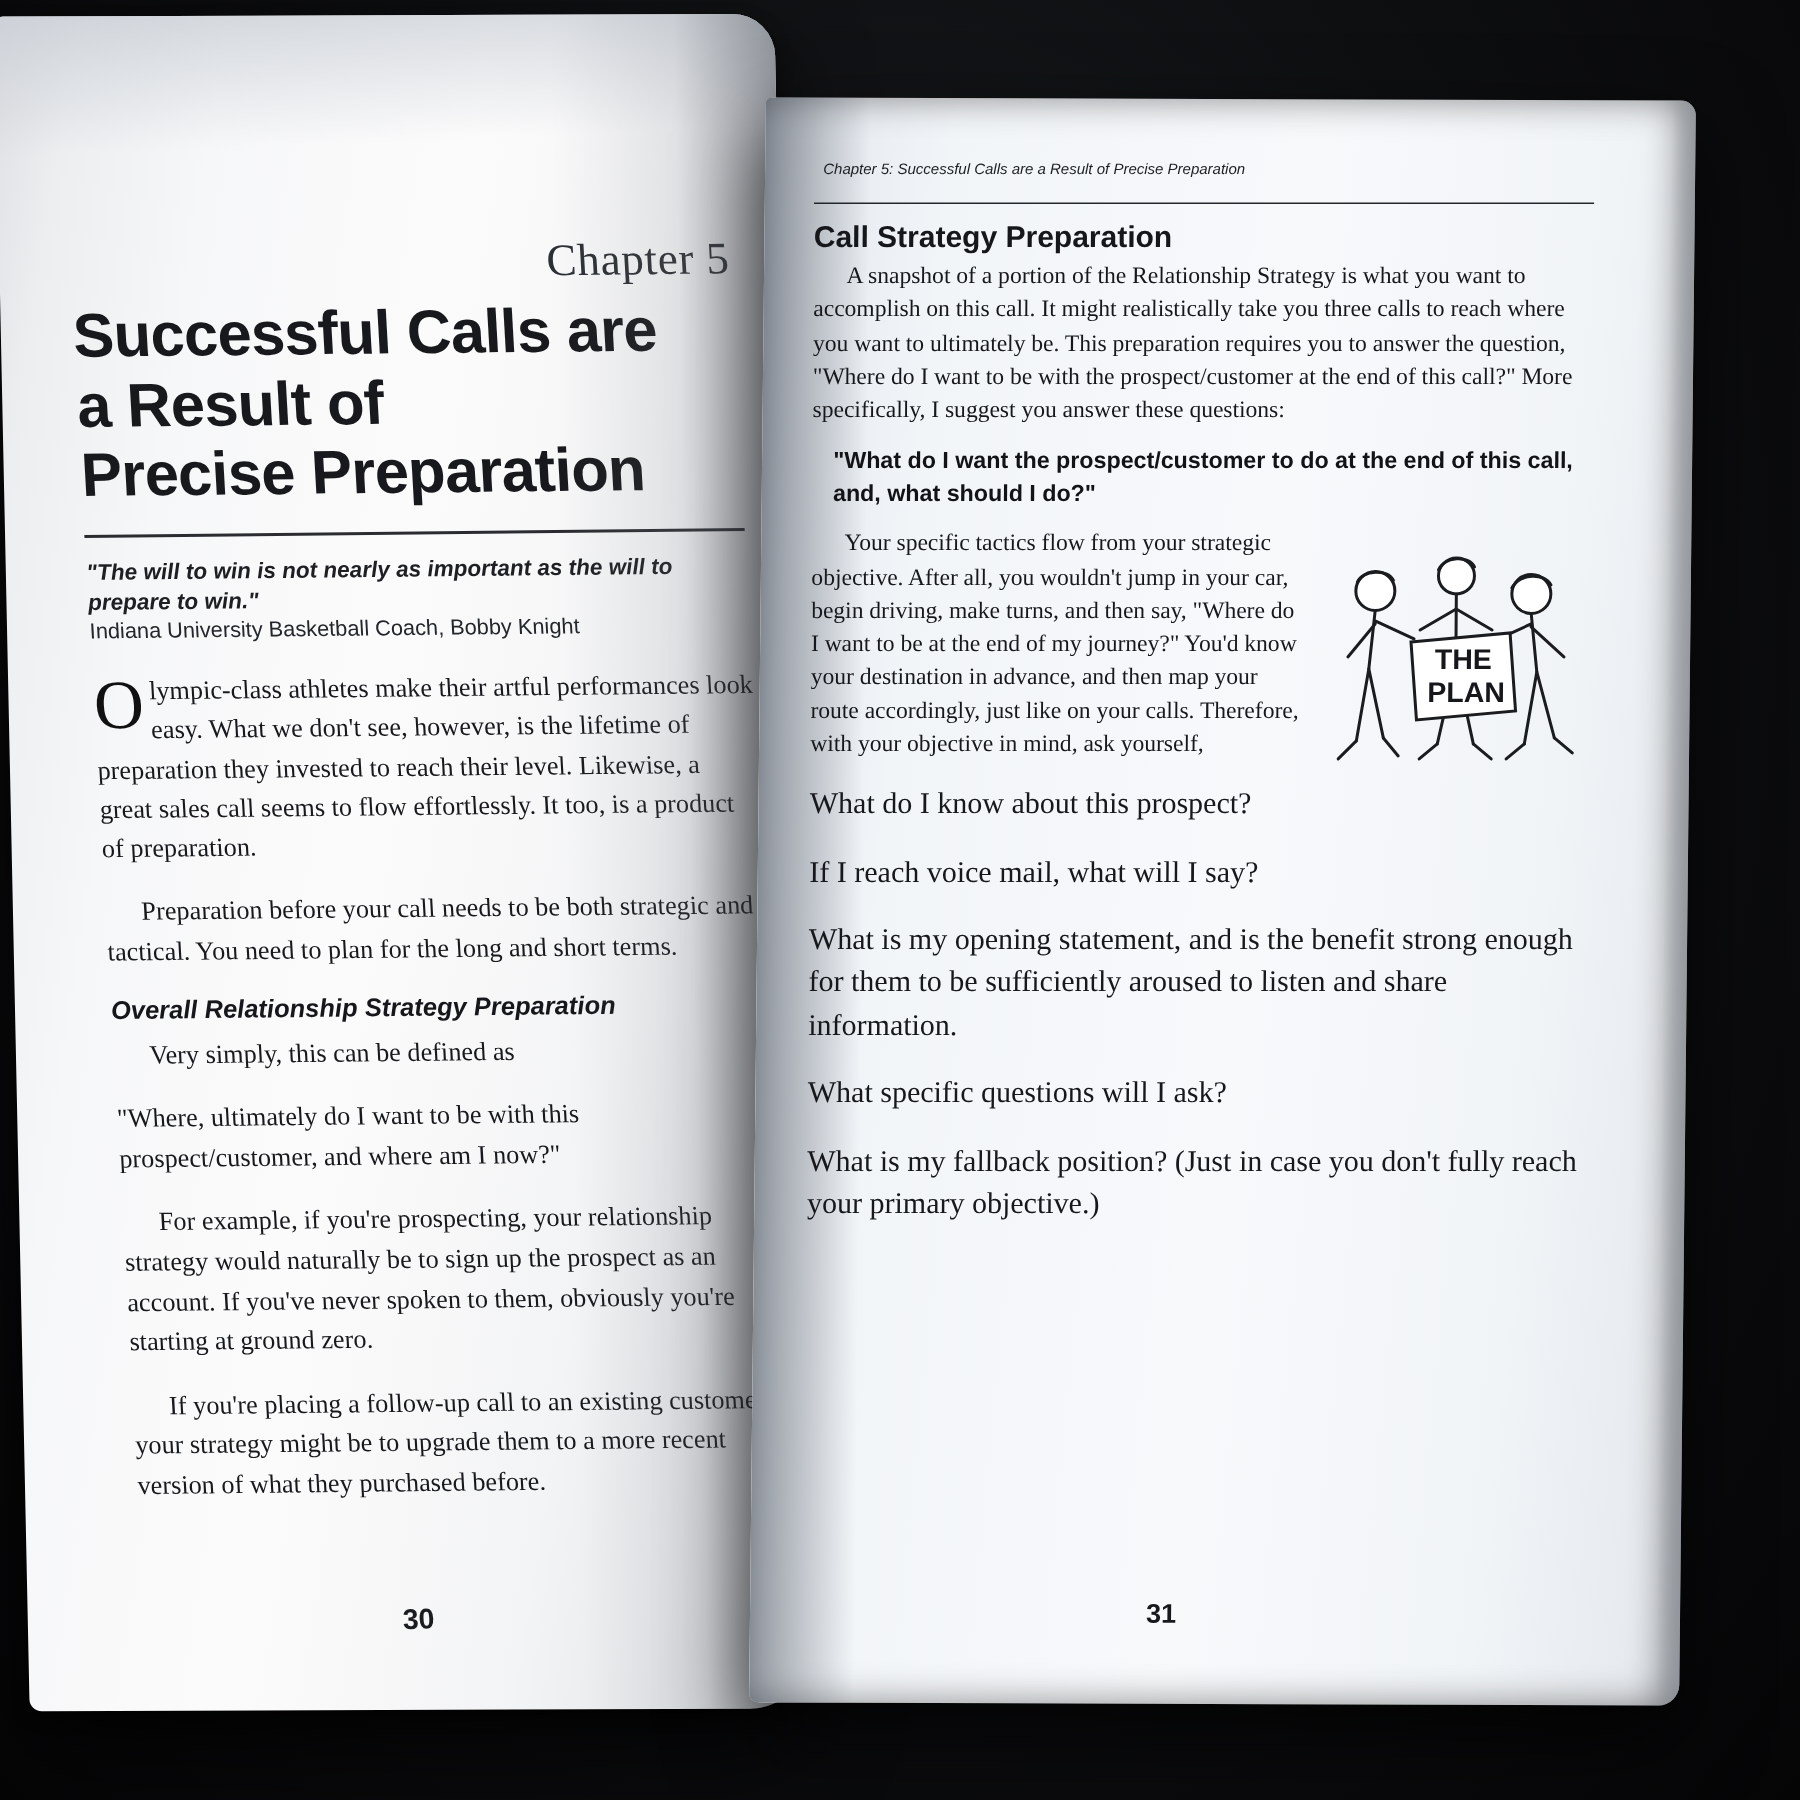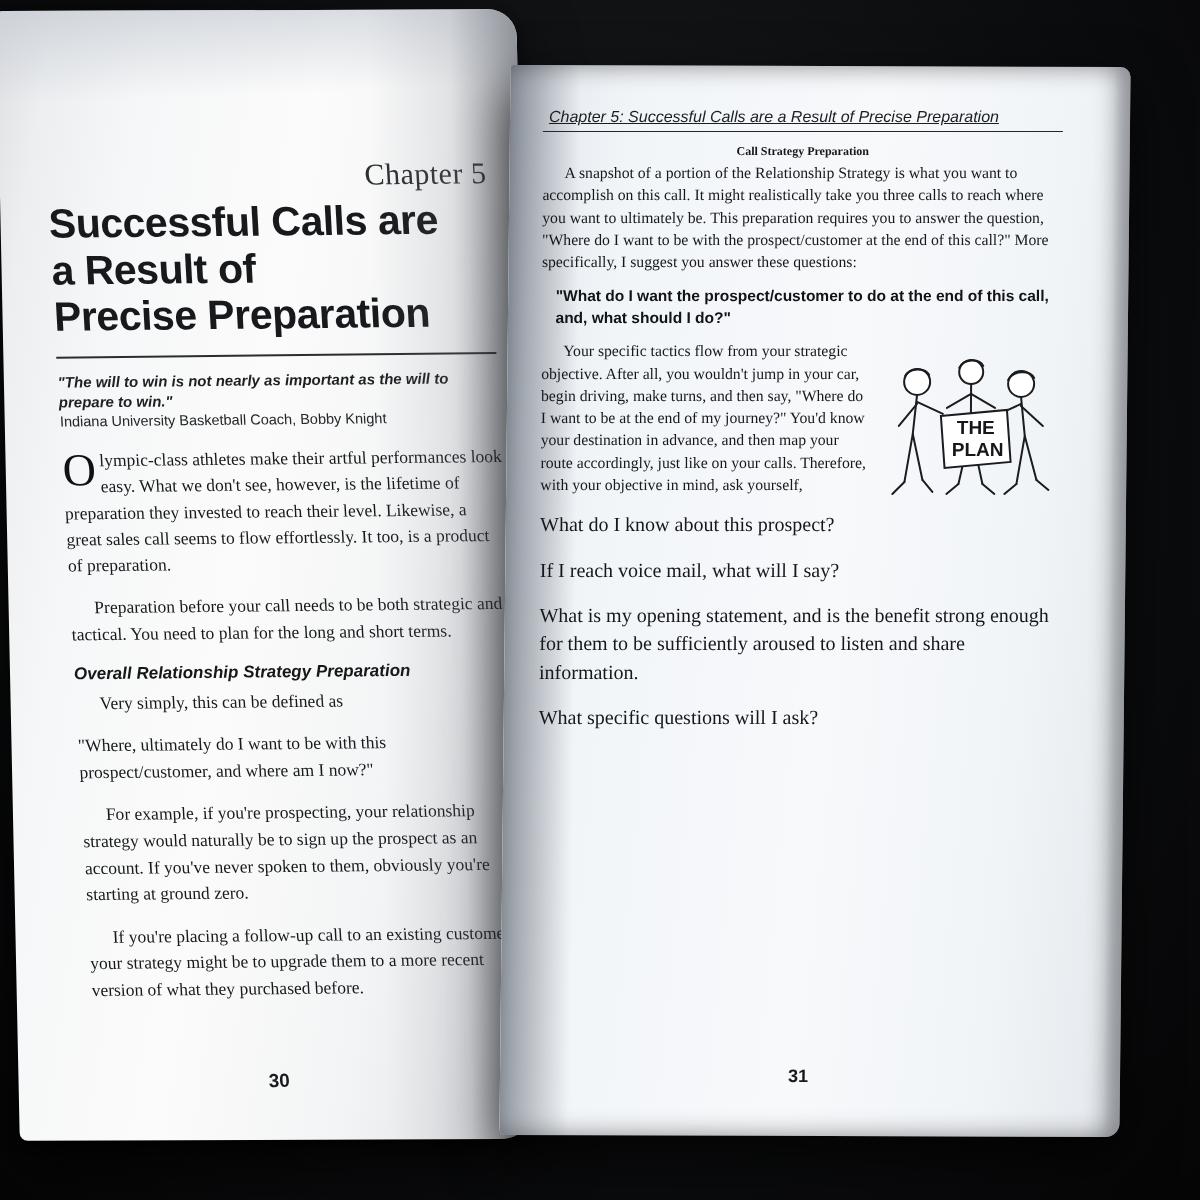--- a/index.html
+++ b/index.html
@@ -97,41 +97,40 @@
   .page-right .edge{
     position:absolute;right:0;top:0;width:16px;height:100%;
     background:linear-gradient(to left, rgba(150,156,164,.55), rgba(255,255,255,0));
   }
   .content-right{
     position:absolute;left:34px;top:42px;width:520px;
     transform:rotate(-0.2deg);
   }
   .running-head{
     font-family:"Liberation Sans", sans-serif;
-    font-size:16px;font-style:italic;color:#1c1f22;
-    border-bottom:1.5px solid #23262a;padding-bottom:5px;margin-bottom:12px;
+    font-size:10px;font-style:italic;color:#1c1f22;
+    border-bottom:1.5px solid #23262a;padding-bottom:16px;margin-bottom:12px;
     padding-left:6px;
-    text-decoration:underline;
   }
   .r-head{
-    font-family:Liberation Serif, serif;
-    font-weight:700;font-size:12px;color:#15171a;margin:12px 0 3px 0;text-align:center;
+    font-family:Liberation Sans, sans-serif;
+    font-weight:700;font-size:20px;color:#15171a;margin:12px 0 3px 0;
   }
   .r-p{font-size:15.7px;line-height:1.42;color:#16181b;margin:0 0 12px 0;}
   .r-p.ind{text-indent:22px;}
   .r-bold-q{
     font-family:"Liberation Sans", sans-serif;
     font-weight:700;font-size:15.5px;line-height:1.38;color:#111316;
     margin:0 0 12px 14px;
   }
   .q-list{margin:14px 0 0 0;}
   .q-item{font-size:20px;line-height:1.42;color:#16181b;margin:0 0 17px 0;}
   .wrap-fig{float:right;width:178px;height:190px;margin:2px 0 6px 12px;position:relative;}
   .folio-right{
-    position:absolute;left:288px;top:1000px;
+    position:absolute;left:264px;top:1000px;
     font-family:"Liberation Sans", sans-serif;font-weight:700;font-size:18px;color:#16181b;
   }
 
   
   .fig svg{display:block;}
 </style>
 </head>
 <body>
 
 <div class="scene">
@@ -216,19 +215,20 @@
         </svg>
       </div>
 
       <p class="r-p ind">Your specific tactics flow from your strategic objective. After all, you wouldn't jump in your car, begin driving, make turns, and then say, "Where do I want to be at the end of my journey?" You'd know your destination in advance, and then map your route accordingly, just like on your calls. Therefore, with your objective in mind, ask yourself,</p>
 
       <div class="q-list">
         <p class="q-item">What do I know about this prospect?</p>
         <p class="q-item">If I reach voice mail, what will I say?</p>
         <p class="q-item">What is my opening statement, and is the benefit strong enough for them to be sufficiently aroused to listen and share information.</p>
         <p class="q-item">What specific questions will I ask?</p>
+        <p class="q-item">What is my fallback position? (Just in case you don't fully reach your primary objective.)</p>
       </div>
     </div>
 
     <div class="folio-right">31</div>
     <div class="edge"></div>
   </div>
 </div>
 
 </body></html>

